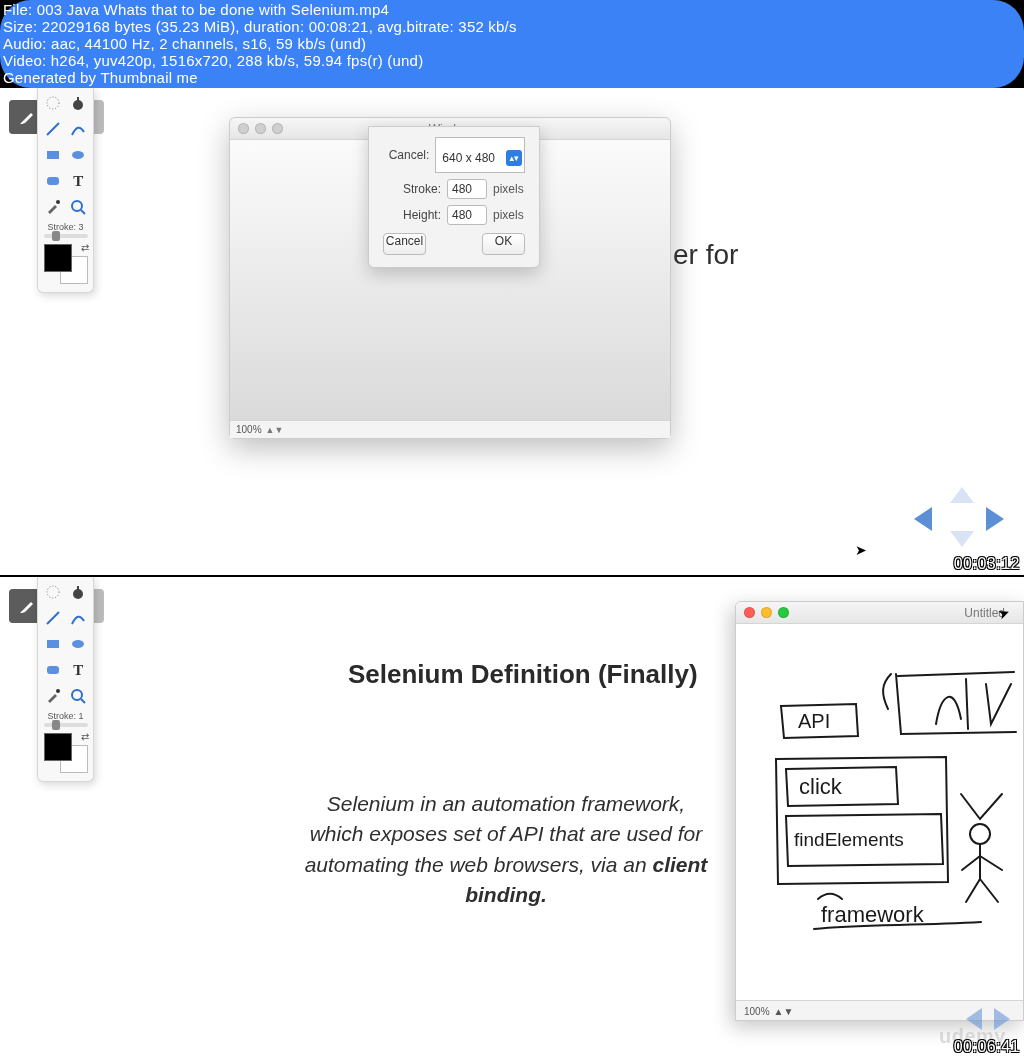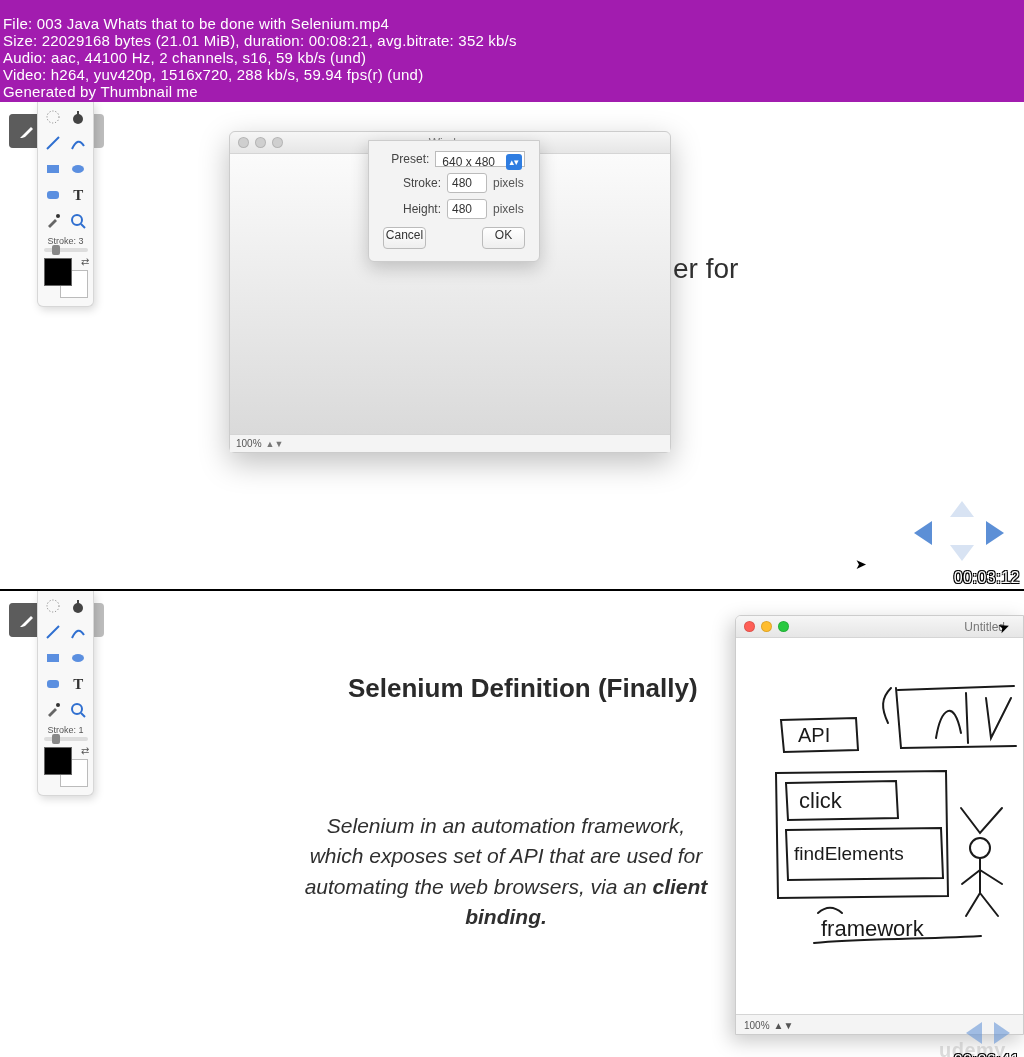--- a/index.html
+++ b/index.html
@@ -1,17 +1,17 @@
 <!DOCTYPE html>
 <html><head>
 <meta charset="utf-8">
 <style>
   * { margin: 0; padding: 0; box-sizing: border-box; font-family: Arial, Helvetica, sans-serif; }
   body { width: 1024px; background: #000; }
-  .header { background: #a21caf; color: #fff; font-family: 'Arial Narrow', Arial, sans-serif; font-size: 15px; line-height: 17px; padding: 15px 3px 2px 3px; letter-spacing: 0.2px; }
+  .header { background: #3b82f6; color: #fff; font-family: 'Arial Narrow', Arial, sans-serif; font-size: 15px; line-height: 17px; padding: 1px 3px 2px 3px; letter-spacing: 0.2px; border-radius: 31px; }
   .frame { position: relative; background: #fff; width: 1024px; overflow: hidden; }
   .frame-top { height: 489px; border-bottom: 2px solid #000; }
   .frame-bot { height: 481px; }
   .timestamp { position: absolute; right: 4px; bottom: 2px; color: #fff; font-family: 'Arial Narrow', Arial, sans-serif; font-size: 16px; text-shadow: 1px 1px 0 #000, -1px -1px 0 #000, 1px -1px 0 #000, -1px 1px 0 #000; letter-spacing: 0.5px;}
 
   
   .brush-btn { position: absolute; left: 9px; top: 12px; width: 35px; height: 34px; background: #5c5c5c; border-radius: 4px 0 0 4px; display:flex;align-items:center;justify-content:center; }
   .brush-btn-bg { position:absolute; left:9px; top:12px; width:95px; height:34px; background:#bdbdbd; border-radius:4px; }
   .palette { position: absolute; left: 37px; top: 0; width: 57px; background: #f8f8f8; border: 1px solid #d7d7d7; border-top:none; border-radius: 0 0 6px 6px; box-shadow: 2px 3px 8px rgba(0,0,0,0.15); padding: 4px 2px 8px 2px; }
   .palette-row { display: flex; justify-content: space-around; margin-bottom: 4px; }
@@ -35,21 +35,21 @@
   .dot-y { background:#ffbd2e; }
   .dot-grn { background:#28c940; }
   .mac-canvas { background:linear-gradient(#fbfbfb,#dadada); height: calc(100% - 22px - 18px); }
   .mac-footer { height:18px; background:#f4f4f4; border-top:1px solid #d5d5d5; font-size:10px; color:#555; padding-left:6px; display:flex; align-items:center; gap:4px; }
   .mac-footer .spin { font-size:9px; color:#777; }
 
   
   .dialog { position:absolute; background:#f3f3f3; border:1px solid #ccc; border-radius:0 0 6px 6px; box-shadow:0 6px 18px rgba(0,0,0,0.2); padding:10px 14px 12px 14px; font-size:12px; color:#333; }
   .dlg-row { display:flex; align-items:center; justify-content:flex-end; gap:6px; margin-bottom:6px; }
   .dlg-row label { width:50px; text-align:right; font-size:12px; color:#444;}
-  .dlg-select { width:96px; height:16px; border:1px solid #bbb; border-radius:0; background:#fff; display:flex;align-items:center;justify-content:space-between;padding:5px 2px 0 6px; font-size:12px;}
+  .dlg-select { width:96px; height:36px; border:1px solid #bbb; border-radius:0; background:#fff; display:flex;align-items:center;justify-content:space-between;padding:5px 2px 0 6px; font-size:12px;}
   .dlg-select .caret { width:16px;height:16px;background:#2f7de1;border-radius:3px;display:flex;align-items:center;justify-content:center;color:#fff;font-size:9px; }
   .dlg-input { width:40px; height:20px; border:1px solid #bbb; border-radius:3px; background:#fff; padding:0 4px; font-size:12px; display:flex;align-items:center; }
   .dlg-unit { font-size:12px; color:#555; width:32px; }
   .dlg-btns { display:flex; justify-content:space-between; margin-top:8px; }
   .dlg-btn { width:43px; height:22px; border:1px solid #bbb; border-radius:4px; background:linear-gradient(#fff,#eee); font-size:12px; display:flex;justify-content:center; }
 
   
   .nav-arrows { position:absolute; right:20px; bottom:28px; width:90px; height:60px; }
   .tri { position:absolute; width:0;height:0; }
   .tri-l { left:0; top:20px; border-top:12px solid transparent; border-bottom:12px solid transparent; border-right:18px solid #5c8fd6; }
@@ -76,21 +76,21 @@
   .sketch-canvas { background:#fff; height:376px; }
   .sketch-footer { height:22px; background:#f4f4f4; border-top:1px solid #d5d5d5; font-size:10px; color:#555; padding-left:8px; display:flex; align-items:center; gap:4px;}
 
   .watermark { position:absolute; right:18px; bottom:10px; font-size:20px; font-weight:700; color:rgba(180,180,180,0.45); letter-spacing:0.5px; font-family:Arial,sans-serif;margin-top:16px;}
 </style>
 </head>
 <body>
 
 <div class="header">
   <div>File: 003 Java Whats that to be done with Selenium.mp4</div>
-  <div>Size: 22029168 bytes (21.01 MiB), duration: 00:08:21, avg.bitrate: 352 kb/s</div>
+  <div>Size: 22029168 bytes (35.23 MiB), duration: 00:08:21, avg.bitrate: 352 kb/s</div>
   <div>Audio: aac, 44100 Hz, 2 channels, s16, 59 kb/s (und)</div>
   <div>Video: h264, yuv420p, 1516x720, 288 kb/s, 59.94 fps(r) (und)</div>
   <div>Generated by Thumbnail me</div>
 </div>
 
 <div class="frame frame-top">
   <div class="brush-btn-bg"></div>
   <div class="brush-btn">
     <svg width="20" height="20" viewBox="0 0 20 20">
         <path d="M3 17 L6 14 L14 6 L16 8 L8 16 L5 17 Z" fill="#fff"></path>
@@ -178,21 +178,21 @@
     </div>
     <div class="mac-canvas"></div>
     <div class="mac-footer">
       <span>100%</span>
       <span class="spin">▲▼</span>
     </div>
   </div>
 
   <div class="dialog" style="left:368px; top:38px; width:172px;">
     <div class="dlg-row">
-      <label>Preset:</label>
+      <label>Cancel:</label>
       <div class="dlg-select">
         <span>640 x 480</span>
         <span class="caret">▴▾</span>
       </div>
     </div>
     <div class="dlg-row">
       <label>Stroke:</label>
       <div class="dlg-input">
           <span>480</span>
         </div>
@@ -300,21 +300,21 @@
     <div class="stroke-label">Stroke: 1</div>
     <div class="slider"></div>
     <div class="swatches">
       <span class="sw-arrow">⇄</span>
       <div class="sw-back"></div>
       <div class="sw-front"></div>
     </div>
   </div>
 
   <div class="slide-title" style="left:348px; top:82px;">Selenium Definition (Finally)</div>
-  <div class="slide-body" style="left:276px; top:220px; width:460px;">
+  <div class="slide-body" style="left:276px; top:212px; width:460px;">
     <span>Selenium in an automation framework,</span><br>
     <span>which exposes set of API that are used for</span><br>
     <span>automating the web browsers, via an </span><strong>client</strong><br>
     <strong>binding.</strong>
   </div>
 
   <div class="sketch-win">
     <div class="sketch-title">
       <div class="traffic">
         <div class="dot dot-r"></div>

